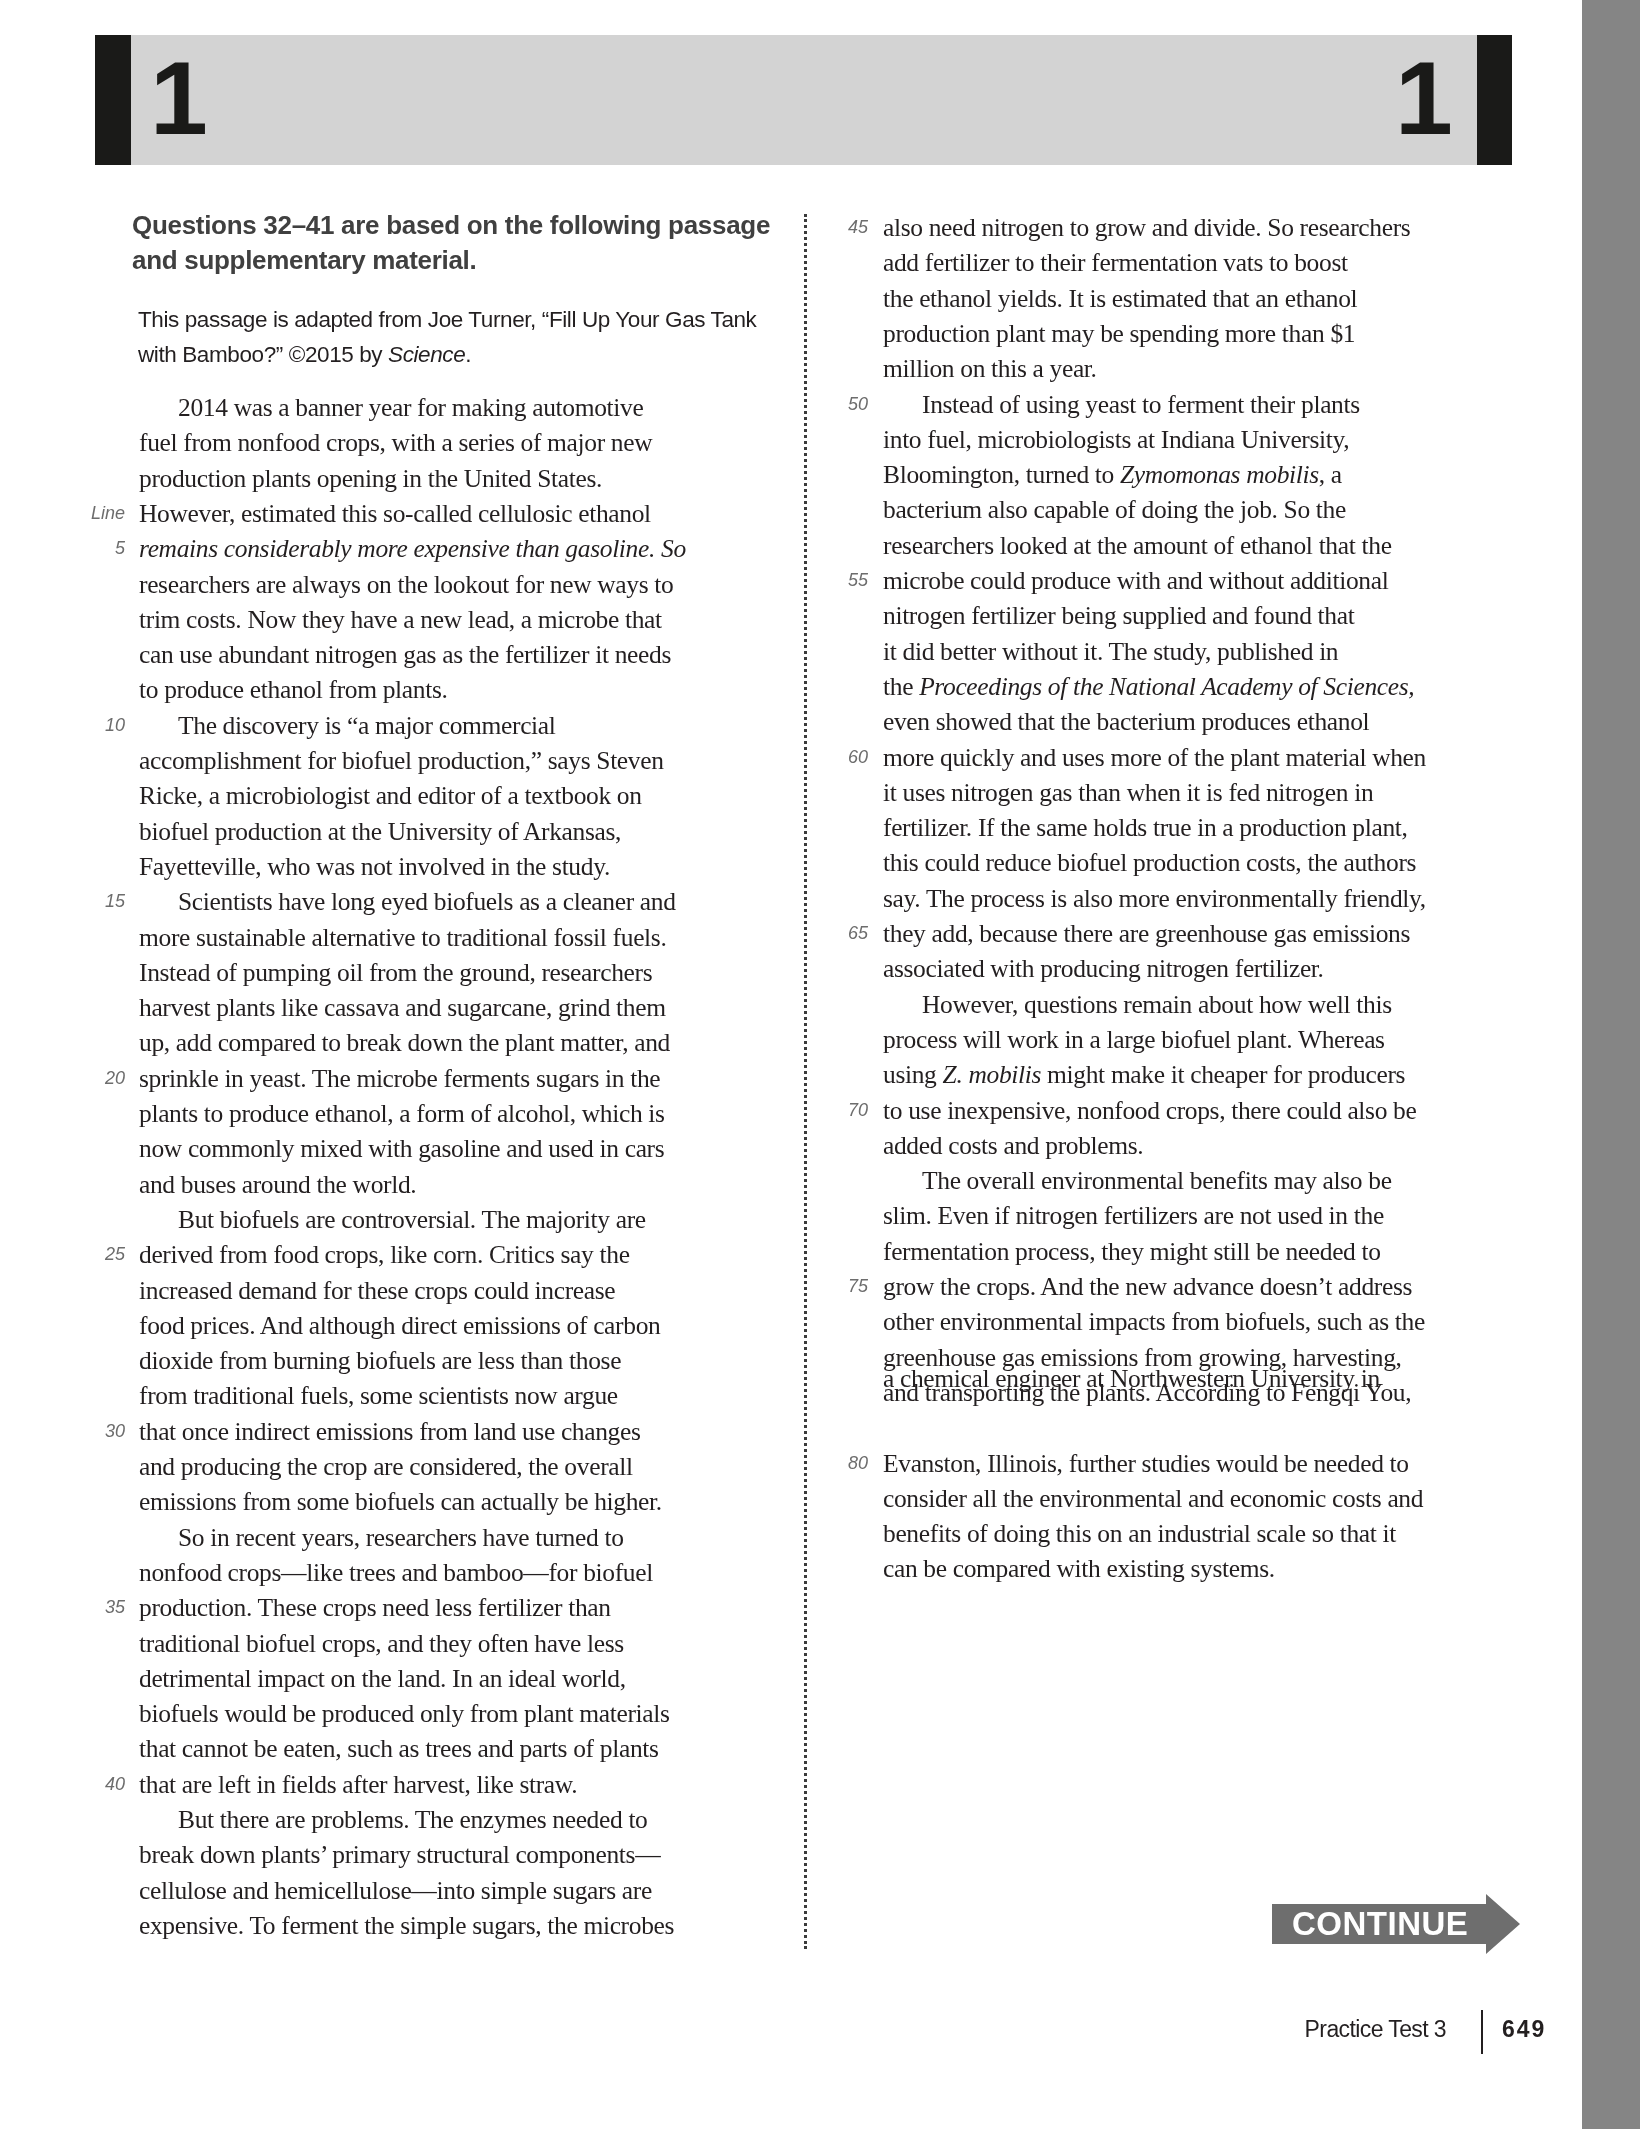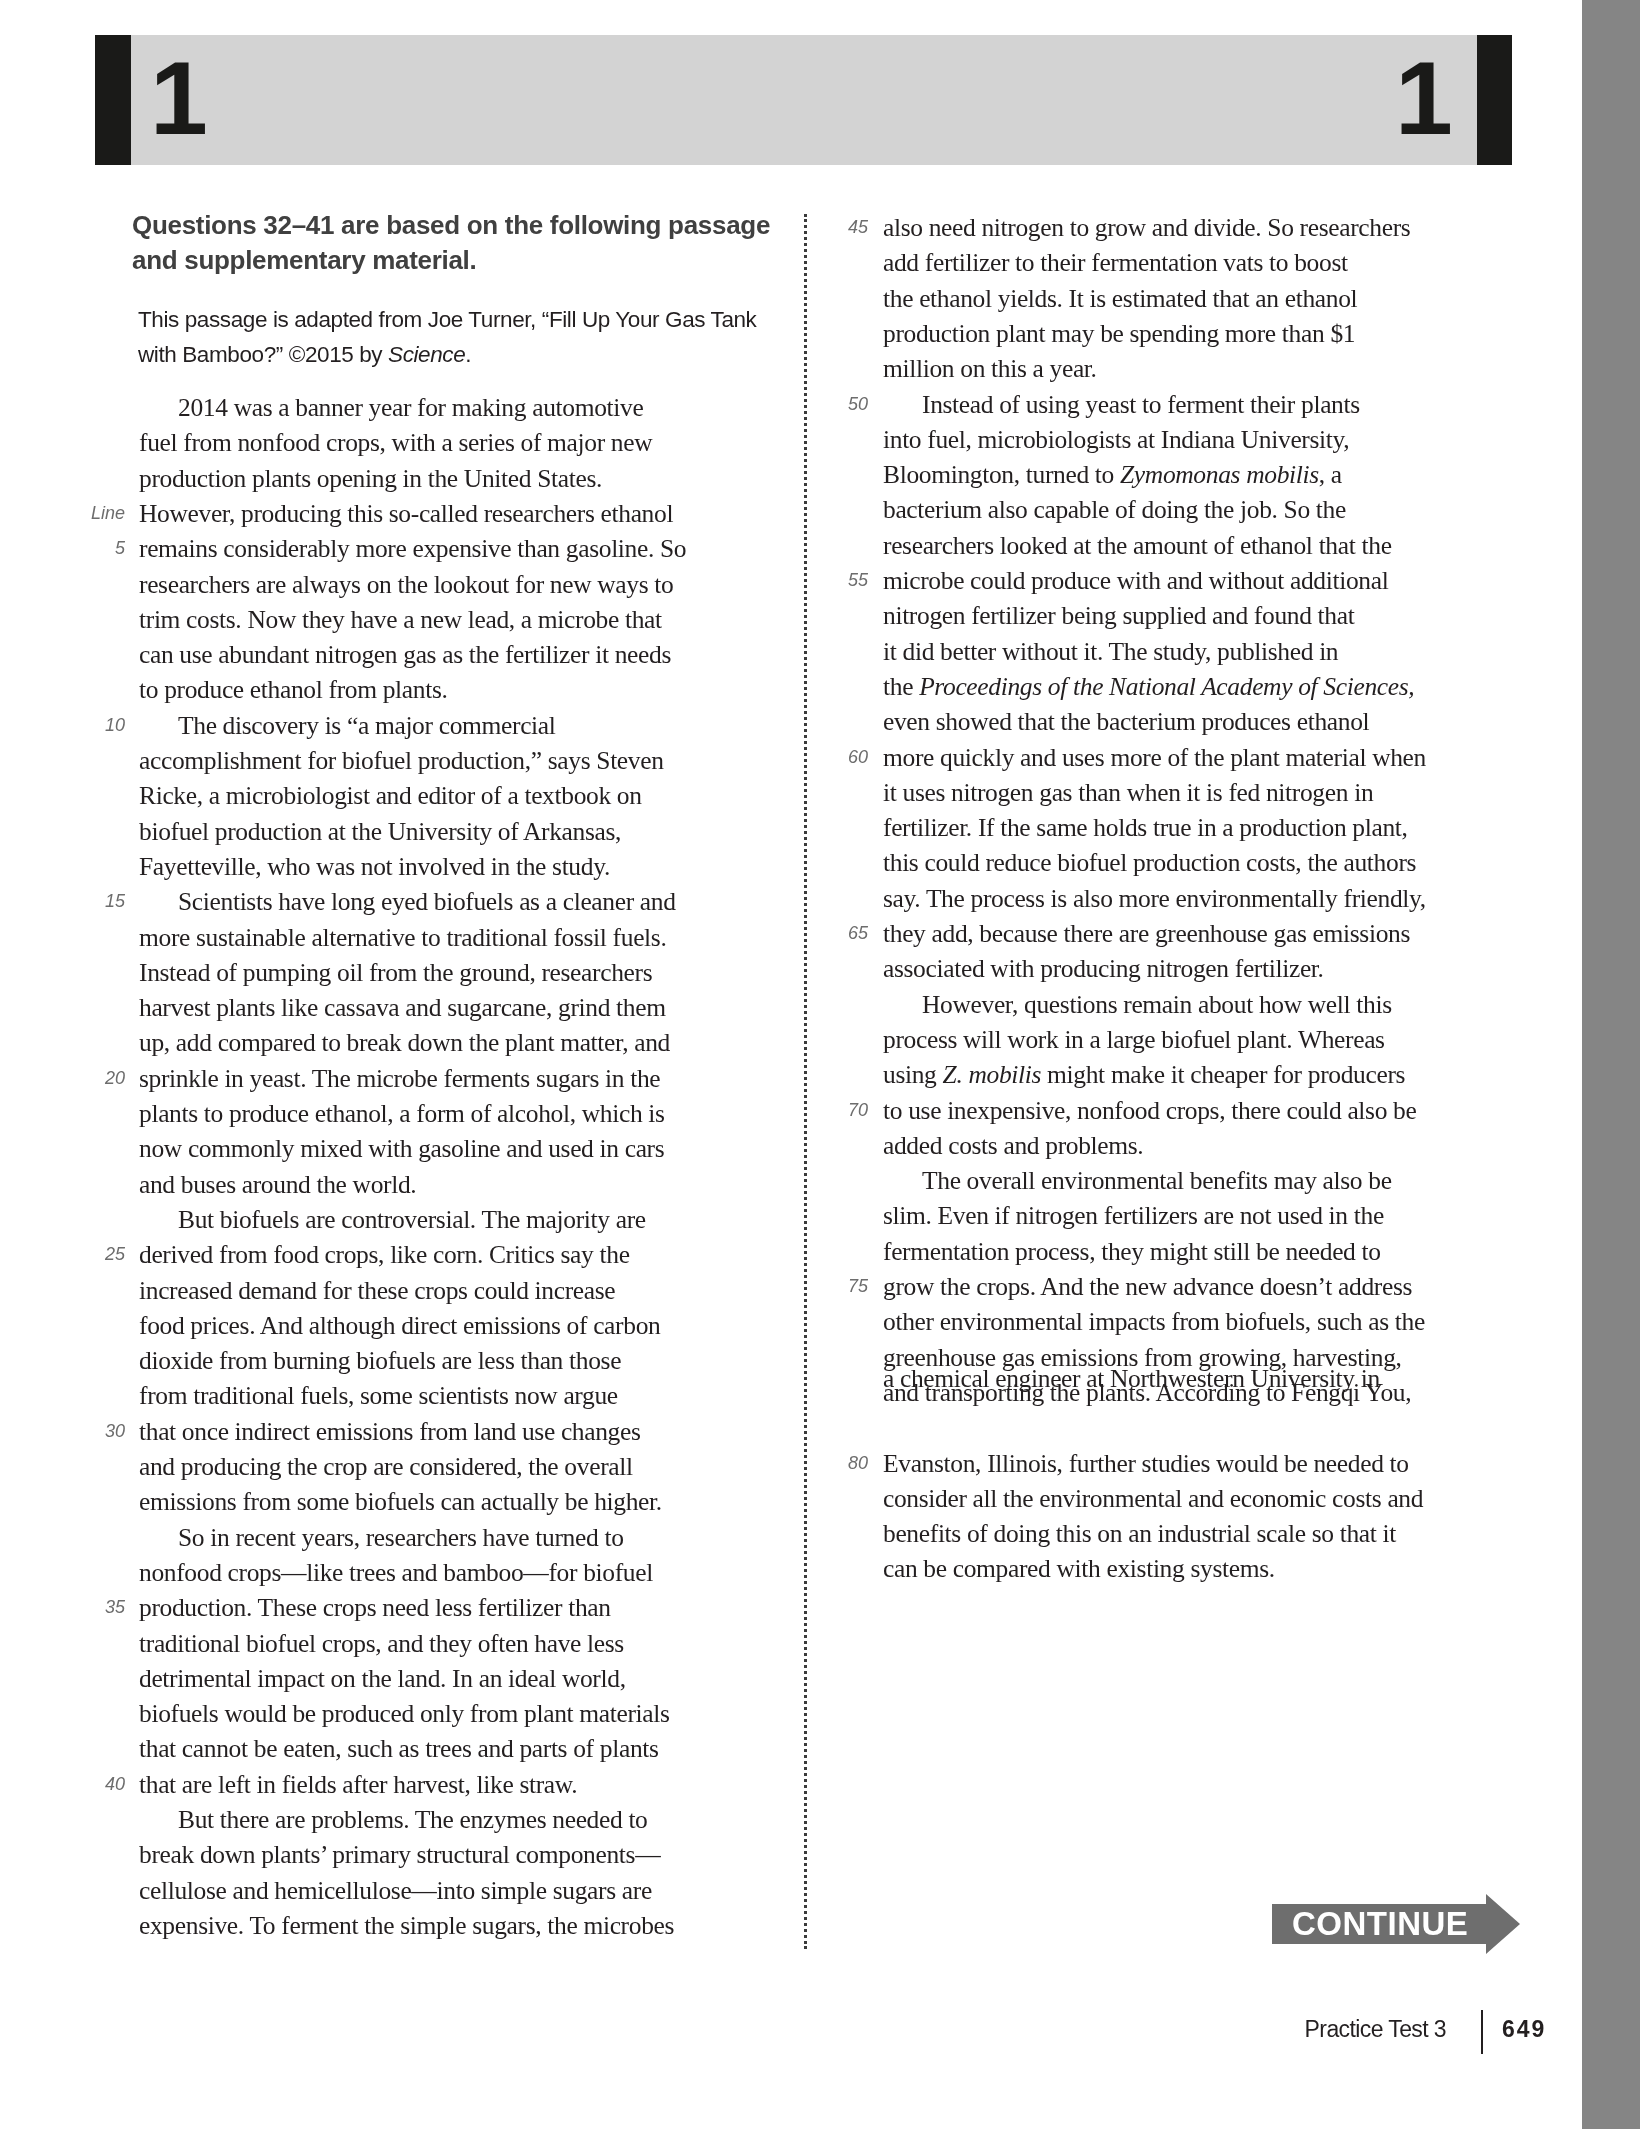--- a/index.html
+++ b/index.html
@@ -63,23 +63,23 @@
 <div class="sec-num right">1</div>
 
 <div class="intro">Questions 32–41 are based on the following passage and supplementary material.</div>
 <div class="source"><span>This passage is adapted from Joe Turner, “Fill Up Your Gas Tank with Bamboo?” ©2015 by </span><i>Science</i><span>.</span></div>
 
 <div class="col left" id="col-left">
     <div class="line indent" style="top: 0px;">2014 was a banner year for making automotive</div>
     <div class="line" style="top: 35.3px;">fuel from nonfood crops, with a series of major new</div>
     <div class="line" style="top: 70.6px;">production plants opening in the United States.</div>
     <div class="lnum" style="top: 105.9px;">Line</div>
-    <div class="line" style="top: 105.9px;">However, producing this so-called researchers ethanol</div>
+    <div class="line" style="top: 105.9px;">However, estimated this so-called cellulosic ethanol</div>
     <div class="lnum" style="top: 141.2px;">5</div>
-    <div class="line" style="top: 141.2px;">remains considerably more expensive than gasoline. So</div>
+    <div class="line" style="top: 141.2px; font-style: italic;">remains considerably more expensive than gasoline. So</div>
     <div class="line" style="top: 176.5px;">researchers are always on the lookout for new ways to</div>
     <div class="line" style="top: 211.8px;">trim costs. Now they have a new lead, a microbe that</div>
     <div class="line" style="top: 247.1px;">can use abundant nitrogen gas as the fertilizer it needs</div>
     <div class="line" style="top: 282.4px;">to produce ethanol from plants.</div>
     <div class="lnum" style="top: 317.7px;">10</div>
     <div class="line indent" style="top: 317.7px;">The discovery is “a major commercial</div>
     <div class="line" style="top: 353px;">accomplishment for biofuel production,” says Steven</div>
     <div class="line" style="top: 388.3px;">Ricke, a microbiologist and editor of a textbook on</div>
     <div class="line" style="top: 423.6px;">biofuel production at the University of Arkansas,</div>
     <div class="line" style="top: 458.9px;">Fayetteville, who was not involved in the study.</div>

